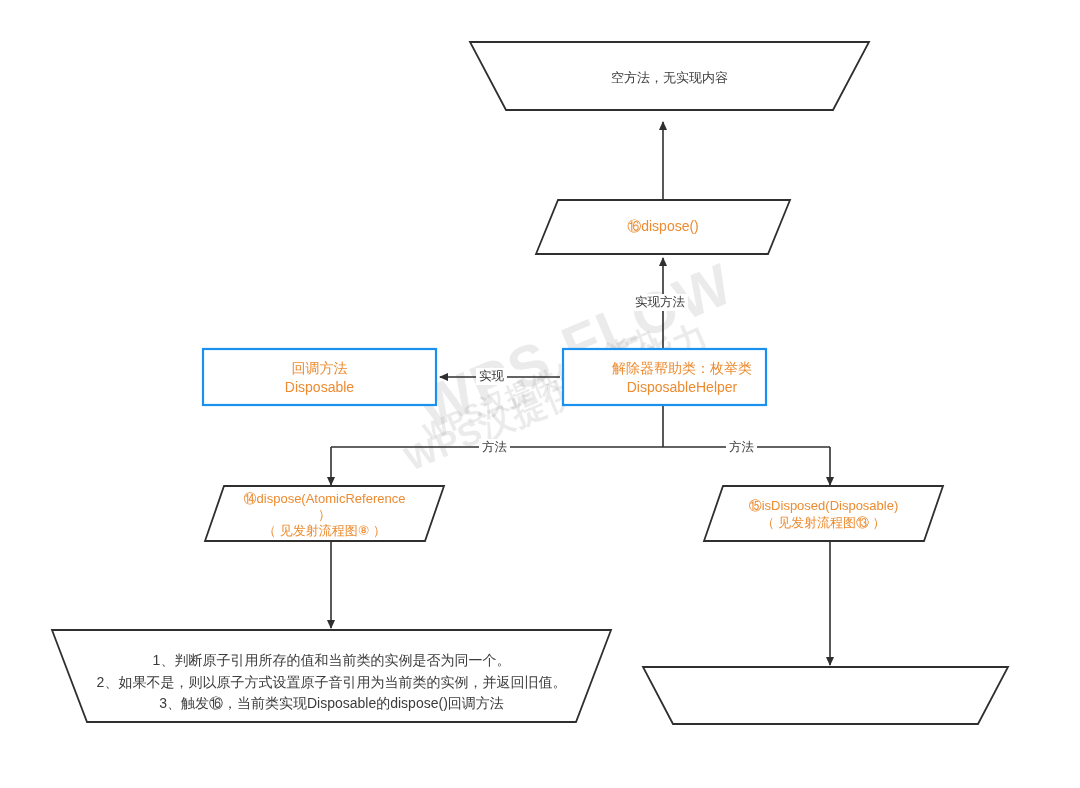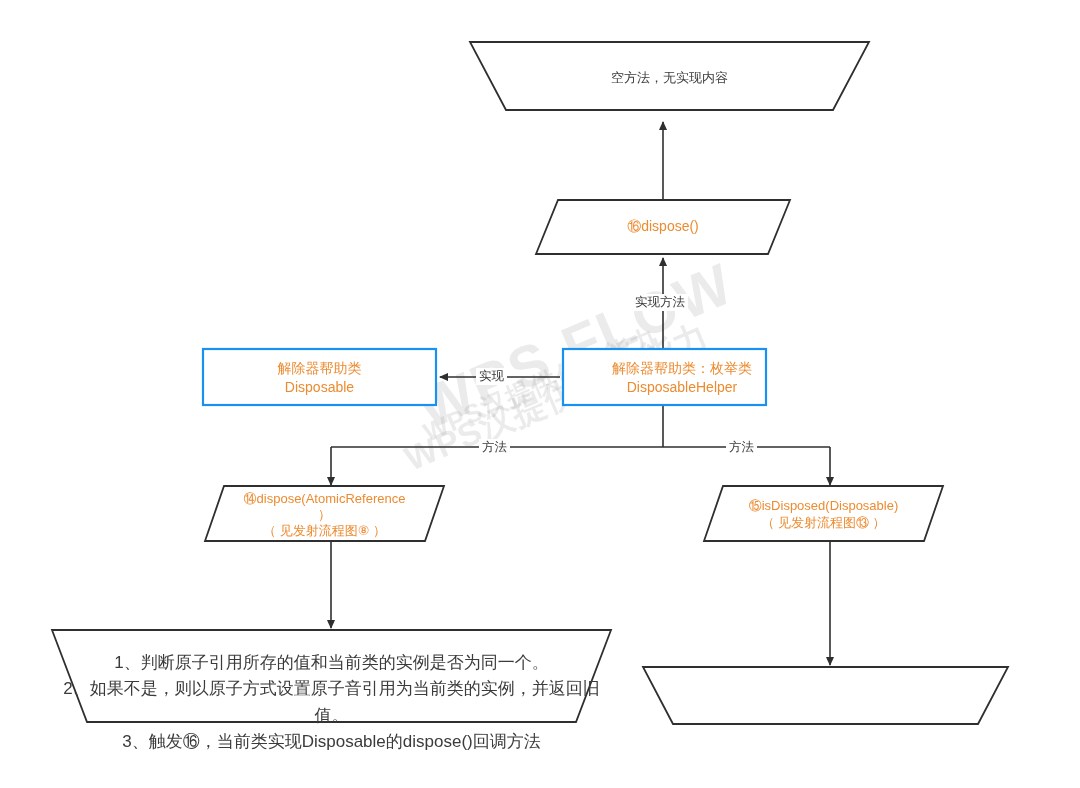--- a/index.html
+++ b/index.html
@@ -144,34 +144,34 @@
 
     <polygon points="52,630 611,630 576,722 87,722" fill="#ffffff" stroke="#2f2f2f" stroke-width="1.8"></polygon>
 
     <polygon points="643,667 1008,667 978,724 673,724" fill="#ffffff" stroke="#2f2f2f" stroke-width="1.8"></polygon>
   </svg>
 
   <div class="node-text t-dark" style="left:470px; top:69px; width:399px;">空方法，无实现内容</div>
 
   <div class="node-text t-orange" style="left:536px; top:217px; width:254px;">⑯dispose()</div>
 
-  <div class="node-text t-orange" style="left:203px; top:359px; width:233px;">解除器帮助类
+  <div class="node-text t-orange" style="left:203px; top:359px; width:233px;">回调方法
 Disposable</div>
 
   <div class="node-text t-orange" style="left:562px; top:359px; width:240px;">解除器帮助类：枚举类
 DisposableHelper</div>
 
   <div class="node-text t-orange-sm" style="left:704px; top:498px; width:239px; line-height:1.3;">⑮isDisposed(Disposable)
 （ 见发射流程图⑬ ）</div>
 
   <div class="node-text t-orange-sm" style="left:205px; top:491px; width:239px; line-height:1.22;">⑭dispose(AtomicReference
 ）
 （ 见发射流程图⑧ ）</div>
 
-  <div class="node-text t-dark" style="left:62px; top:650px; width:539px; line-height:1.55; font-size:17px;">1、判断原子引用所存的值和当前类的实例是否为同一个。
+  <div class="node-text t-dark" style="left:62px; top:650px; width:539px; line-height:1.55; font-size:14px;">1、判断原子引用所存的值和当前类的实例是否为同一个。
 2、如果不是，则以原子方式设置原子音引用为当前类的实例，并返回旧值。
 3、触发⑯，当前类实现Disposable的dispose()回调方法</div>
 
 
   <div class="edge-label" style="left:632px; top:294px;">实现方法</div>
 
   <div class="edge-label" style="left:476px; top:368px;">实现</div>
 
   <div class="edge-label" style="left:479px; top:439px;">方法</div>
 

